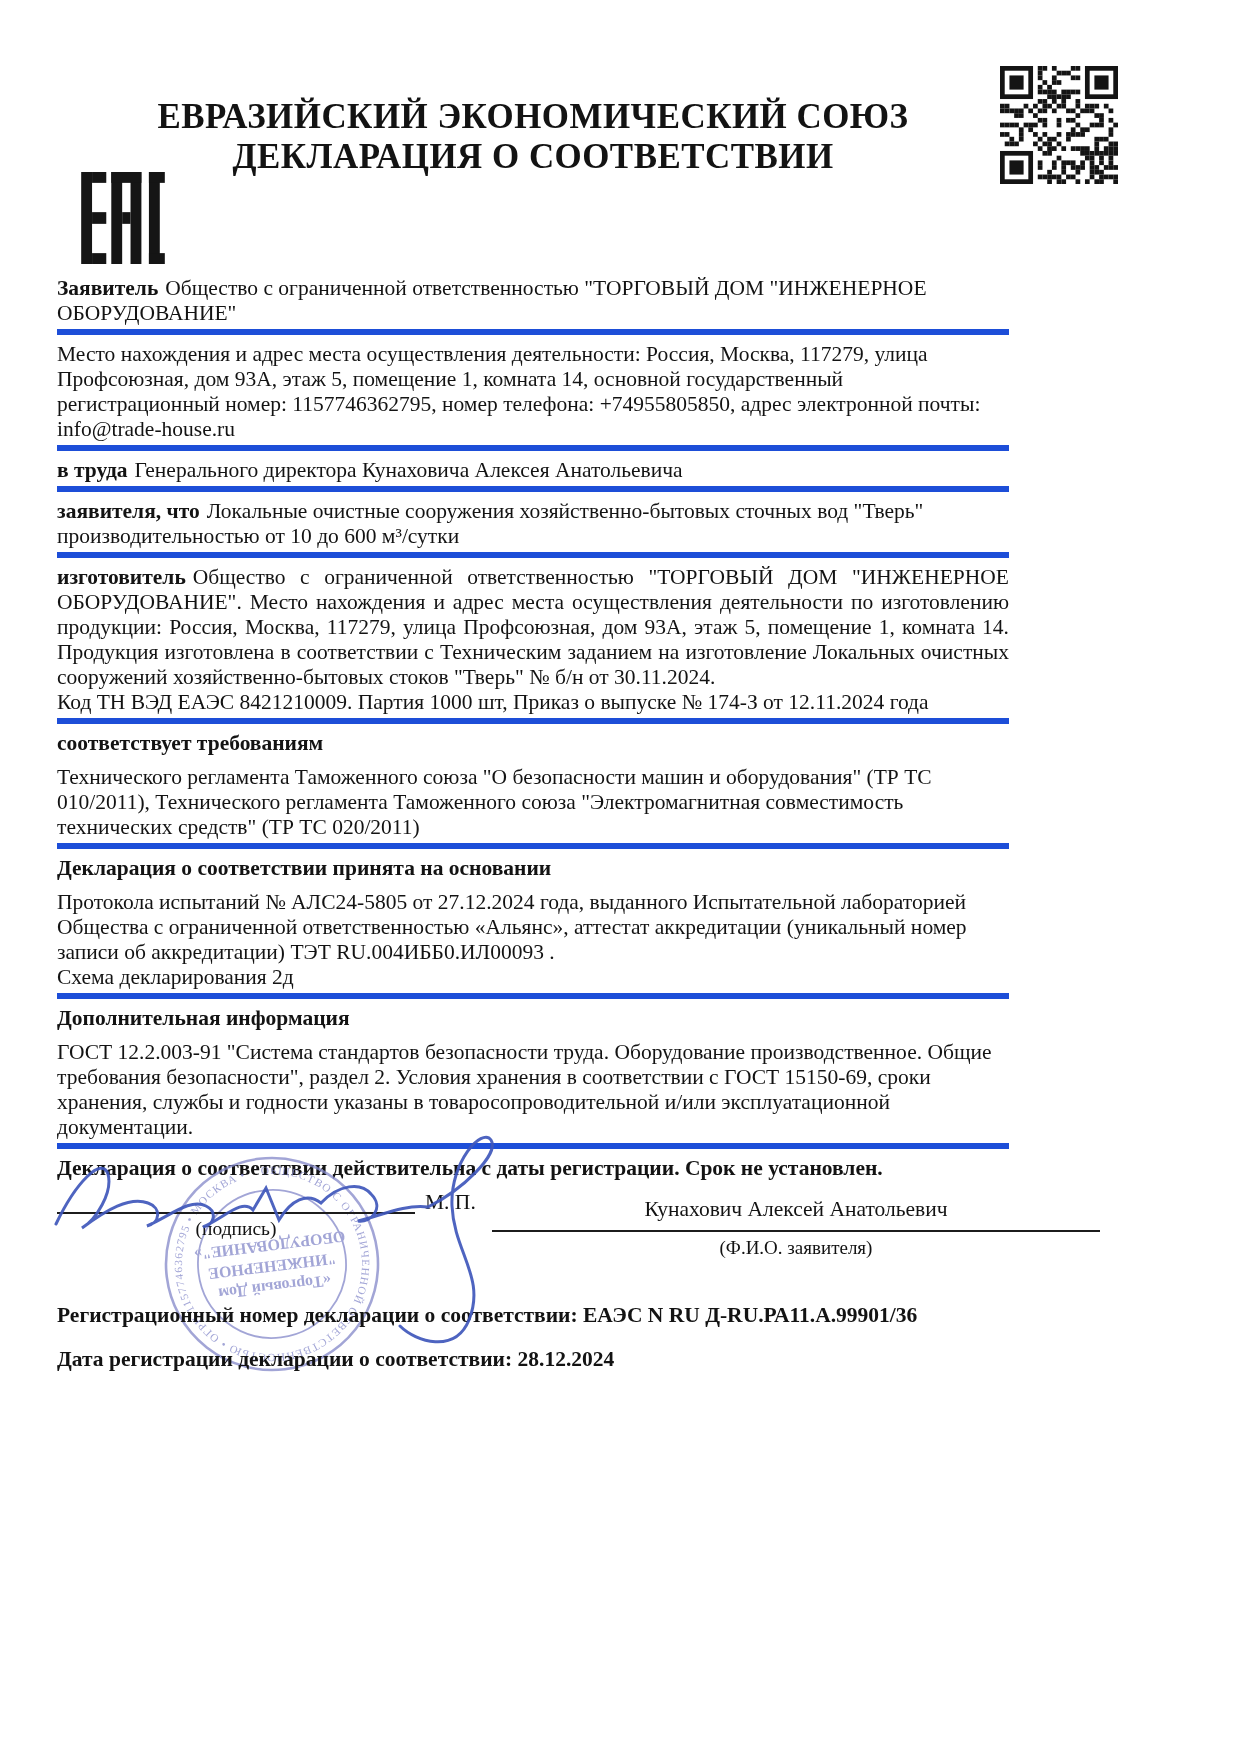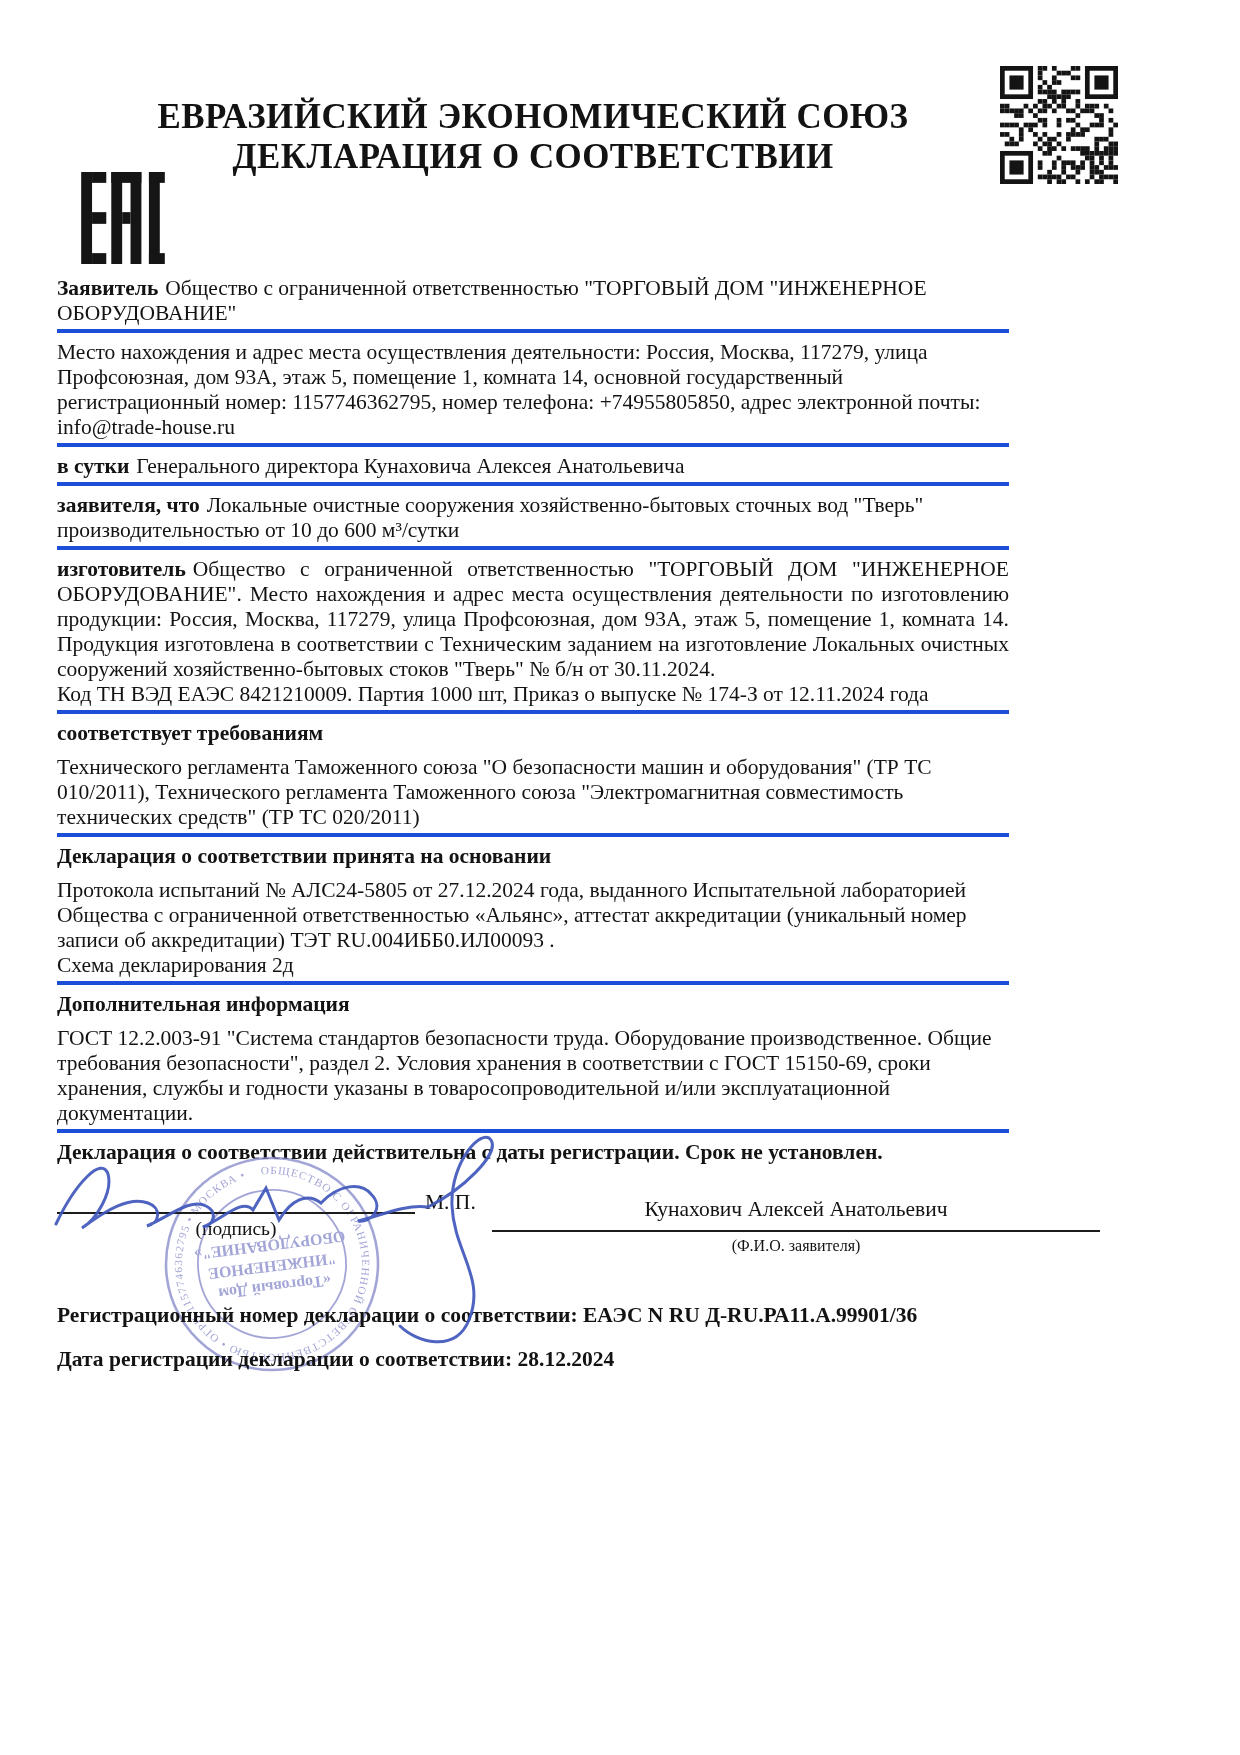--- a/index.html
+++ b/index.html
@@ -7,36 +7,36 @@
         font-family:"Liberation Serif","DejaVu Serif",serif;color:#131313;overflow:hidden;text-decoration:underline;}
   
   .content{position:absolute;left:57px;top:96px;width:952px;}
   .title{font-size:36px;font-weight:bold;line-height:40px;text-align:center;letter-spacing:.5px;
          transform:scaleX(.97);transform-origin:center;}
   
   .eac{position:absolute;left:80px;top:172px;}
   .qr{position:absolute;left:1000px;top:66px;}
   
   .sections{margin-top:100px;}
-  .sec{border-bottom:4px solid #1d4ed8;padding-bottom:3px;margin-bottom:7px;}
+  .sec{border-bottom:6px solid #1d4ed8;padding-bottom:3px;margin-bottom:7px;}
   .sec-noline{border-bottom:none;padding-bottom:0;margin-bottom:0;}
   .t{margin:0;font-size:21.5px;line-height:25px;}
   .lbl{font-weight:bold;margin-right:7px;}
   .hd{margin:2px 0 9px 0;font-size:21.5px;line-height:25px;font-weight:bold;}
   .just{text-align:justify;}
   .bold-line{font-weight:bold;}
   
   .sig-row{position:absolute;left:57px;top:1150px;width:1045px;height:110px;z-index:4;}
   .sig-left{position:absolute;left:0;top:0;width:358px;height:62px;border-bottom:2px solid #1c1c1c;}
   .sig-left-cap{position:absolute;left:0;top:68px;width:358px;text-align:center;font-size:19.5px;}
   .sig-mp{position:absolute;left:368px;top:40px;font-size:21.5px;}
   .sig-right{position:absolute;left:435px;top:16px;width:608px;}
   .sig-name{height:66px;border-bottom:2px solid #1c1c1c;text-align:center;font-size:21.5px;
             display:flex;align-items:flex-end;justify-content:center;padding-bottom:8px;box-sizing:border-box;}
-  .sig-right-cap{text-align:center;font-size:16px;margin-top:5px;}
+  .sig-right-cap{text-align:center;font-size:19px;margin-top:5px;}
   
   .stamp{position:absolute;left:158px;top:1148px;z-index:1;}
   .sign-art{position:absolute;left:48px;top:1126px;z-index:5;pointer-events:none;}
   
   .footer{position:absolute;left:57px;top:1303px;width:1040px;z-index:3;}
   .f-line{font-size:21.5px;font-weight:bold;line-height:25px;}
   .f-line+.f-line{margin-top:19px;}
 </style>
 </head>
 <body>
@@ -281,21 +281,21 @@
 
       <section class="sec">
         <p class="t"><b class="lbl">Заявитель</b><span>Общество с ограниченной ответственностью "ТОРГОВЫЙ ДОМ "ИНЖЕНЕРНОЕ ОБОРУДОВАНИЕ"</span></p>
       </section>
 
       <section class="sec">
         <p class="t">Место нахождения и адрес места осуществления деятельности: Россия, Москва, 117279, улица Профсоюзная, дом 93А, этаж 5, помещение 1, комната 14, основной государственный регистрационный номер: 1157746362795, номер телефона: +74955805850, адрес электронной почты: info@trade-house.ru</p>
       </section>
 
       <section class="sec">
-        <p class="t"><b class="lbl">в сутки</b><span>Генерального директора Кунаховича Алексея Анатольевича</span></p>
+        <p class="t"><b class="lbl">в труда</b><span>Генерального директора Кунаховича Алексея Анатольевича</span></p>
       </section>
 
       <section class="sec">
         <p class="t"><b class="lbl">заявителя, что</b><span>Локальные очистные сооружения хозяйственно-бытовых сточных вод "Тверь" производительностью от 10 до 600 м³/сутки</span></p>
       </section>
 
       <section class="sec">
         <p class="t just"><b class="lbl">изготовитель</b><span>Общество с ограниченной ответственностью "ТОРГОВЫЙ ДОМ "ИНЖЕНЕРНОЕ ОБОРУДОВАНИЕ". Место нахождения и адрес места осуществления деятельности по изготовлению продукции: Россия, Москва, 117279, улица Профсоюзная, дом 93А, этаж 5, помещение 1, комната 14. Продукция изготовлена в соответствии с Техническим заданием на изготовление Локальных очистных сооружений хозяйственно-бытовых стоков "Тверь" № б/н от 30.11.2024.</span></p>
         <p class="t">Код ТН ВЭД ЕАЭС 8421210009. Партия 1000 шт, Приказ о выпуске № 174-З от 12.11.2024 года</p>
       </section>

